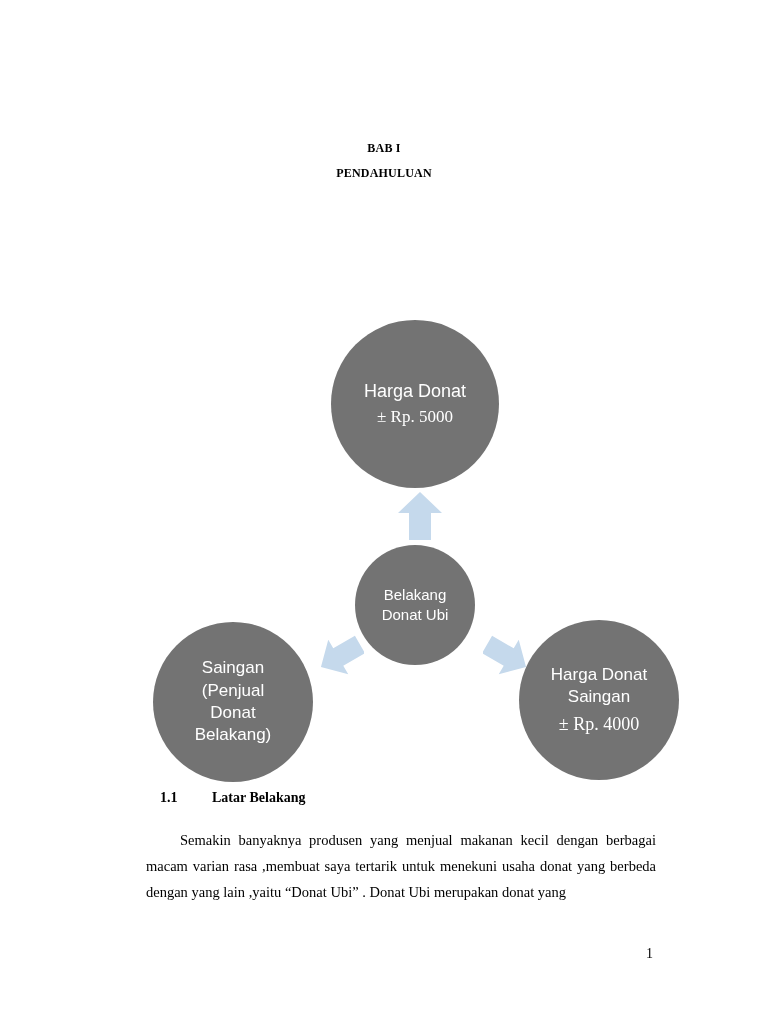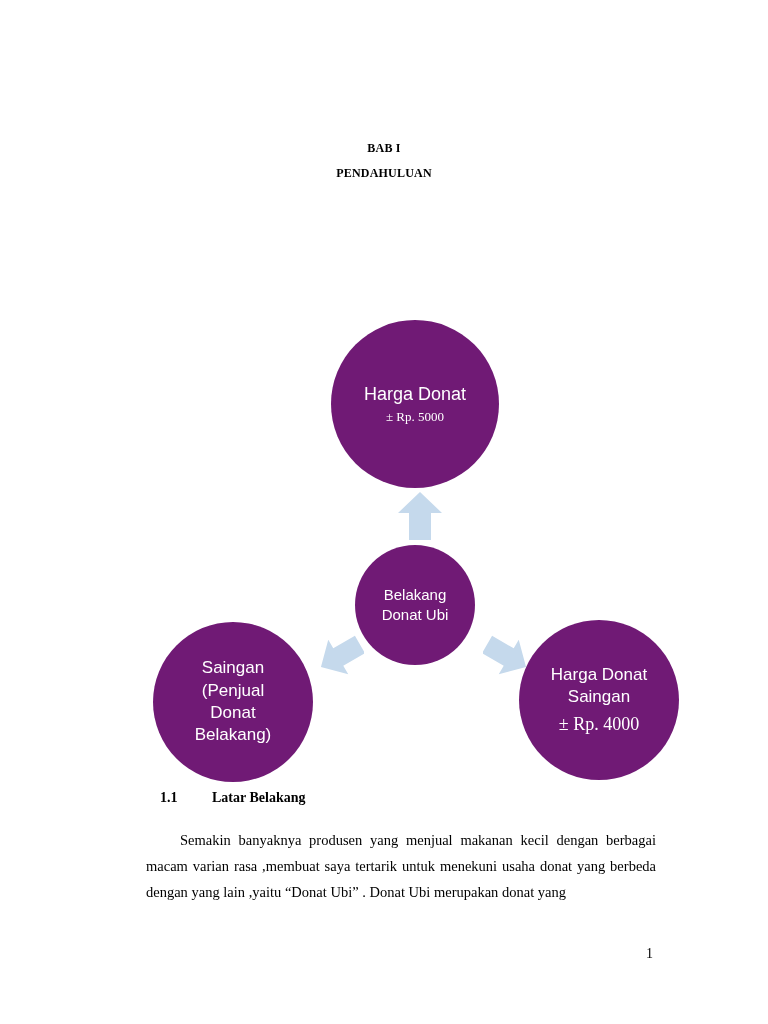--- a/index.html
+++ b/index.html
@@ -41,41 +41,41 @@
   .diagram {
     position: absolute;
     left: 140px;
     top: 310px;
     width: 560px;
     height: 490px;
   }
   .circle {
     position: absolute;
     border-radius: 50%;
-    background: #701a75;
+    background: #737373;
     color: #ffffff;
     display: flex;
     flex-direction: column;
     align-items: center;
     justify-content: center;
     text-align: center;
     font-family: "Liberation Sans", sans-serif;
     line-height: 1.32;
   }
   .circle .l-sans { font-family: "Liberation Sans", sans-serif; }
   .circle .l-serif { font-family: "Liberation Serif", serif; }
 
   #circle-top {
     left: 191px;
     top: 10px;
     width: 168px;
     height: 168px;
     font-size: 18px;
   }
-  #circle-top .l-serif { font-size: 13px; margin-top: 2px; }
+  #circle-top .l-serif { font-size: 17px; margin-top: 2px; }
 
   #circle-center {
     left: 215px;
     top: 235px;
     width: 120px;
     height: 120px;
     font-size: 15px;
   }
 
   #circle-right {

